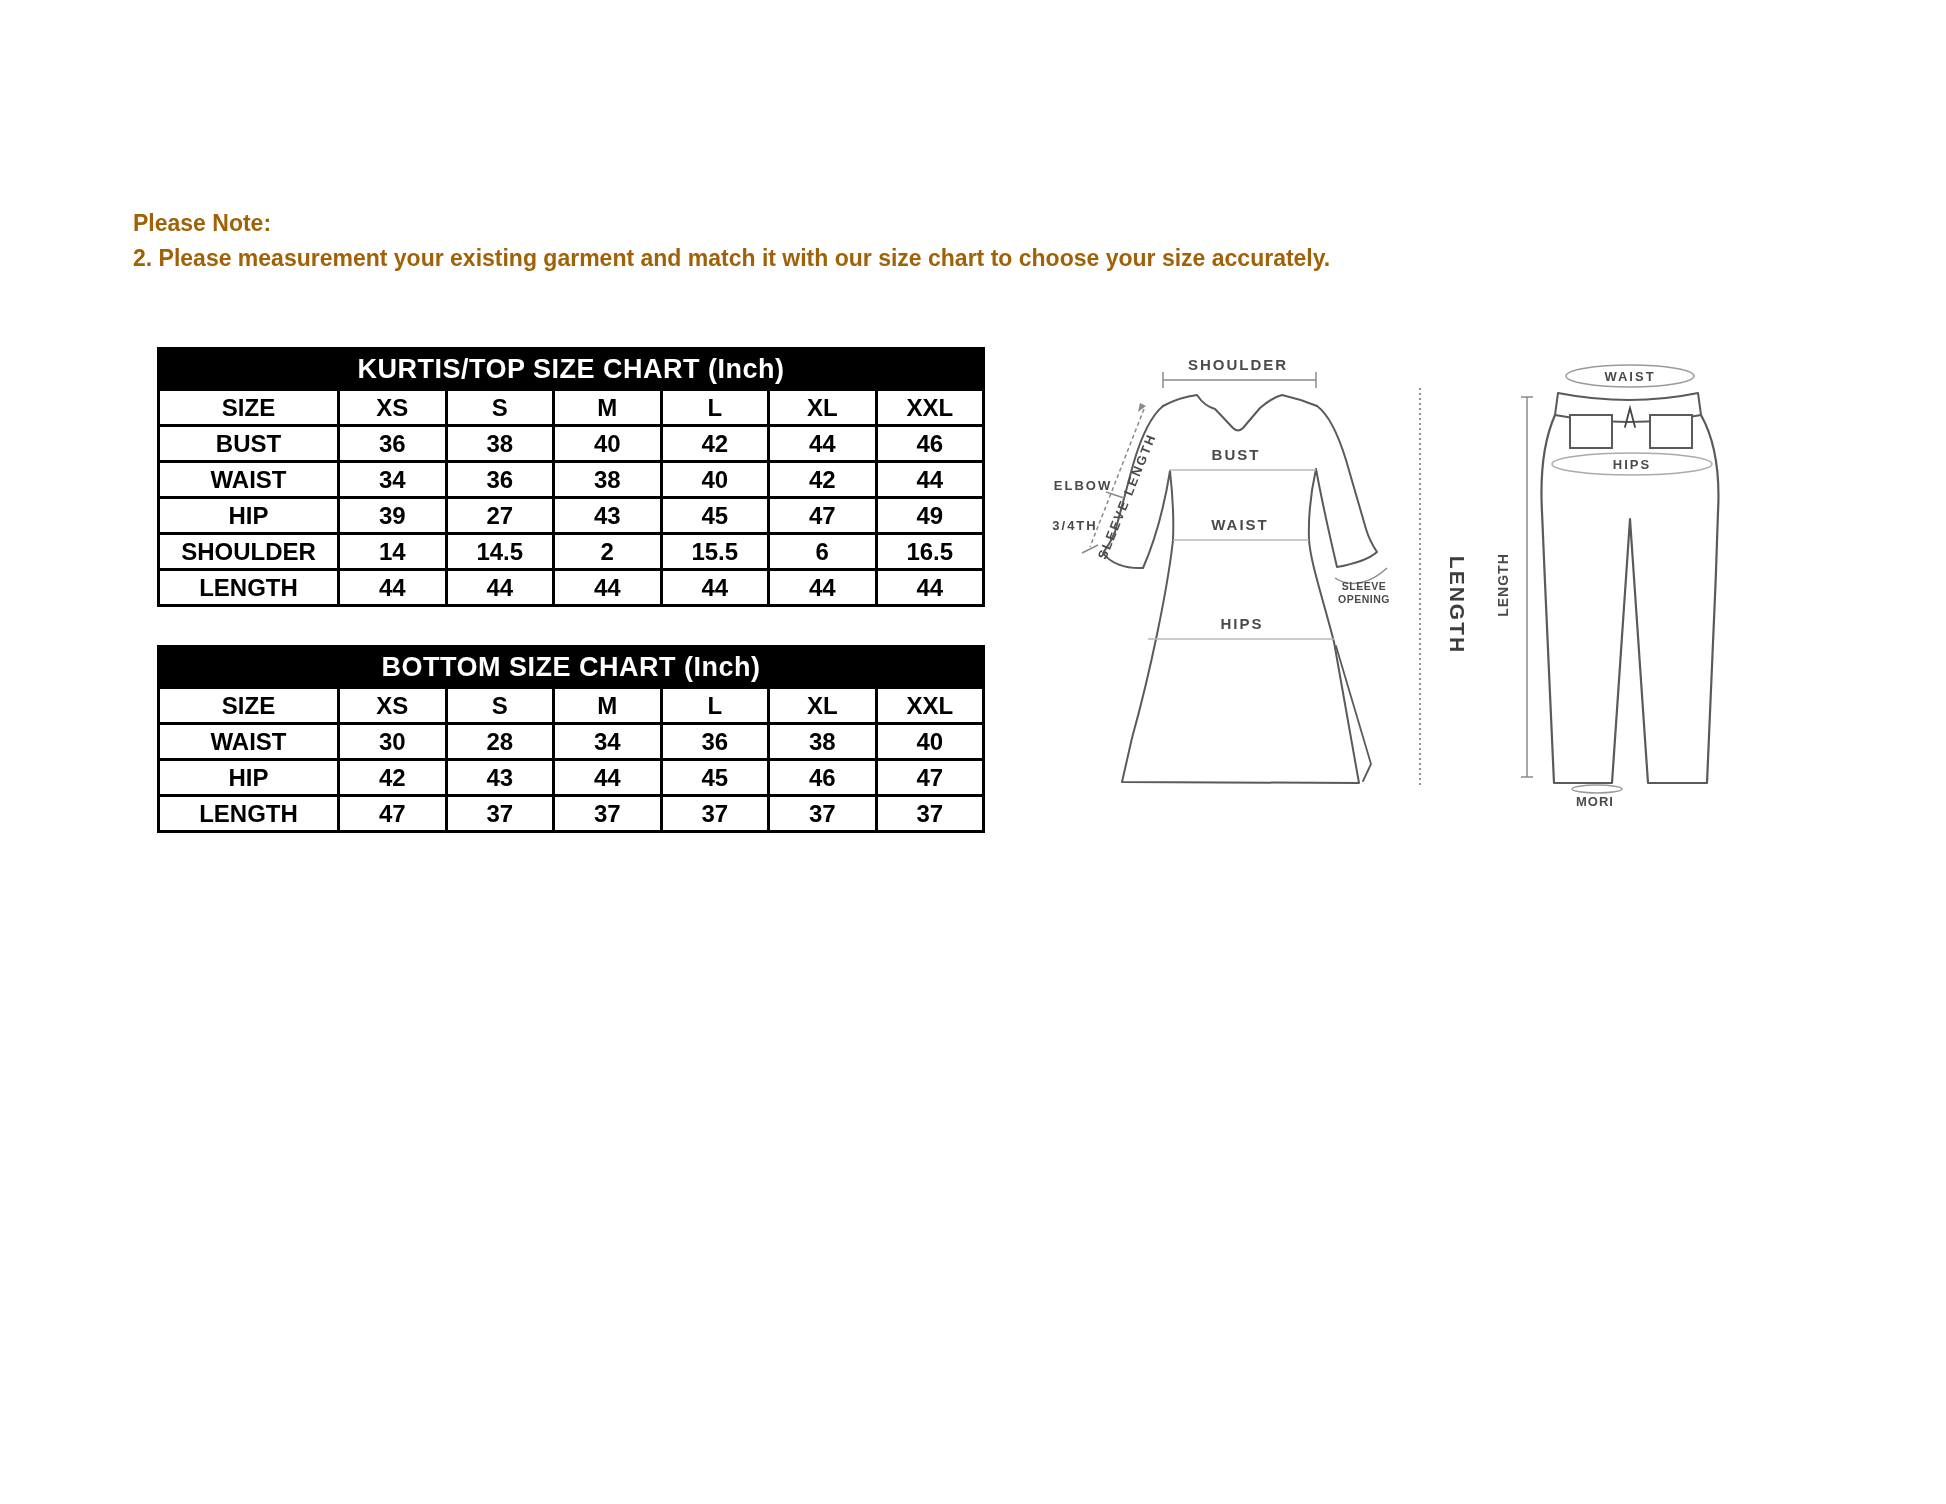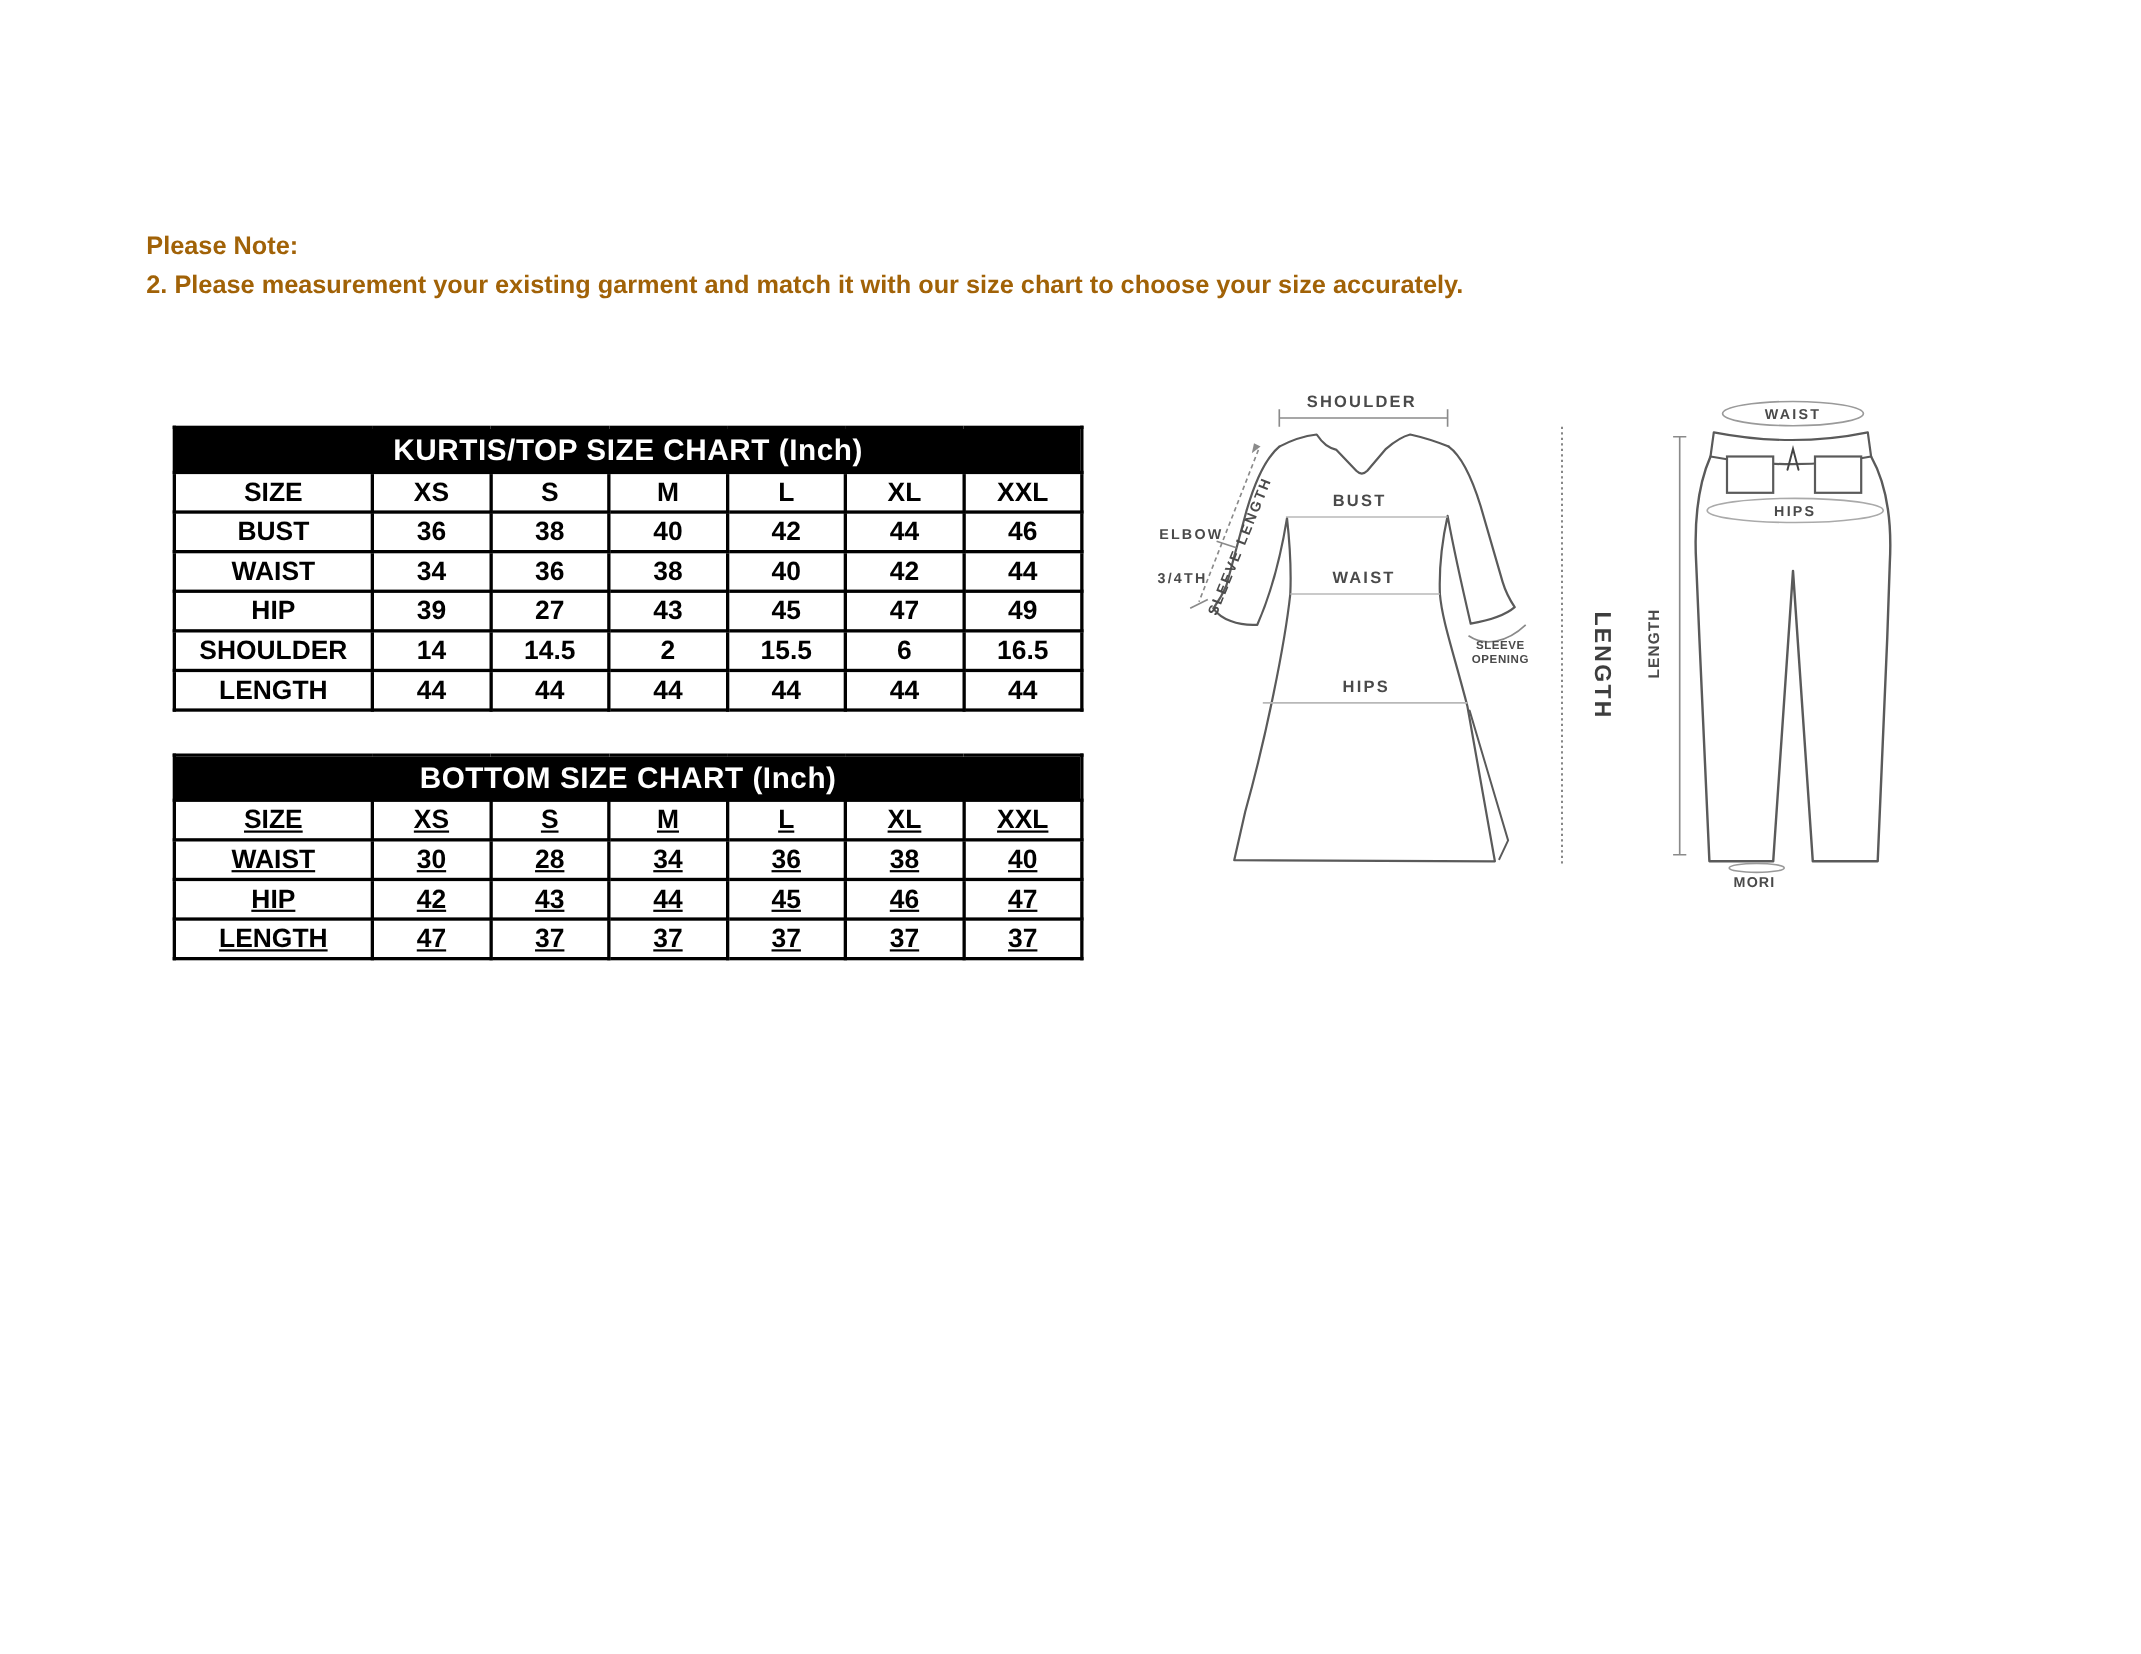--- a/index.html
+++ b/index.html
@@ -1,26 +1,26 @@
 <!DOCTYPE html>
 <html><head>
 <meta charset="utf-8">
 <style>
   html,body{margin:0;padding:0;background:#ffffff;}
   .canvas{position:relative;width:1946px;height:1504px;background:#ffffff;overflow:hidden;
           font-family:"Liberation Sans",sans-serif;}
   .notes{position:absolute;left:133px;top:206px;color:#a16207;font-weight:bold;
          font-size:23px;line-height:35px;white-space:nowrap;}
-  .size-table{position:absolute;width:828px;border-collapse:collapse;table-layout:fixed;margin-top:40px;}
+  .size-table{position:absolute;width:828px;border-collapse:collapse;table-layout:fixed;}
   .size-table td,.size-table th{border:3px solid #000;background:#fff;color:#000;
          text-align:center;vertical-align:middle;font-weight:bold;font-size:24px;
          height:33px;padding:0;overflow:hidden;}
   .size-table th.title{background:#000;color:#fff;font-size:27px;height:38px;letter-spacing:.5px;}
   .t1{left:157px;top:347px;}
-  .t2{left:157px;top:645px;text-decoration:underline;}
+  .t2{left:157px;top:645px;}
   svg.diagrams{position:absolute;left:1030px;top:340px;}
   svg.diagrams text{font-family:"Liberation Sans",sans-serif;fill:#4a4a4a;}
   .garment{fill:none;stroke:#5a5a5a;stroke-width:2;stroke-linejoin:round;stroke-linecap:round;}
   .mline{fill:none;stroke:#b8b8b8;stroke-width:1.5;}
   .guide{fill:none;stroke:#8a8a8a;stroke-width:1.5;}
   .lab{font-size:15px;font-weight:600;letter-spacing:2px;}
   .lab-s{font-size:13px;font-weight:600;letter-spacing:2px;}
   .lab-xs{font-size:10.5px;font-weight:600;letter-spacing:.5px;}
 </style>
 </head>

